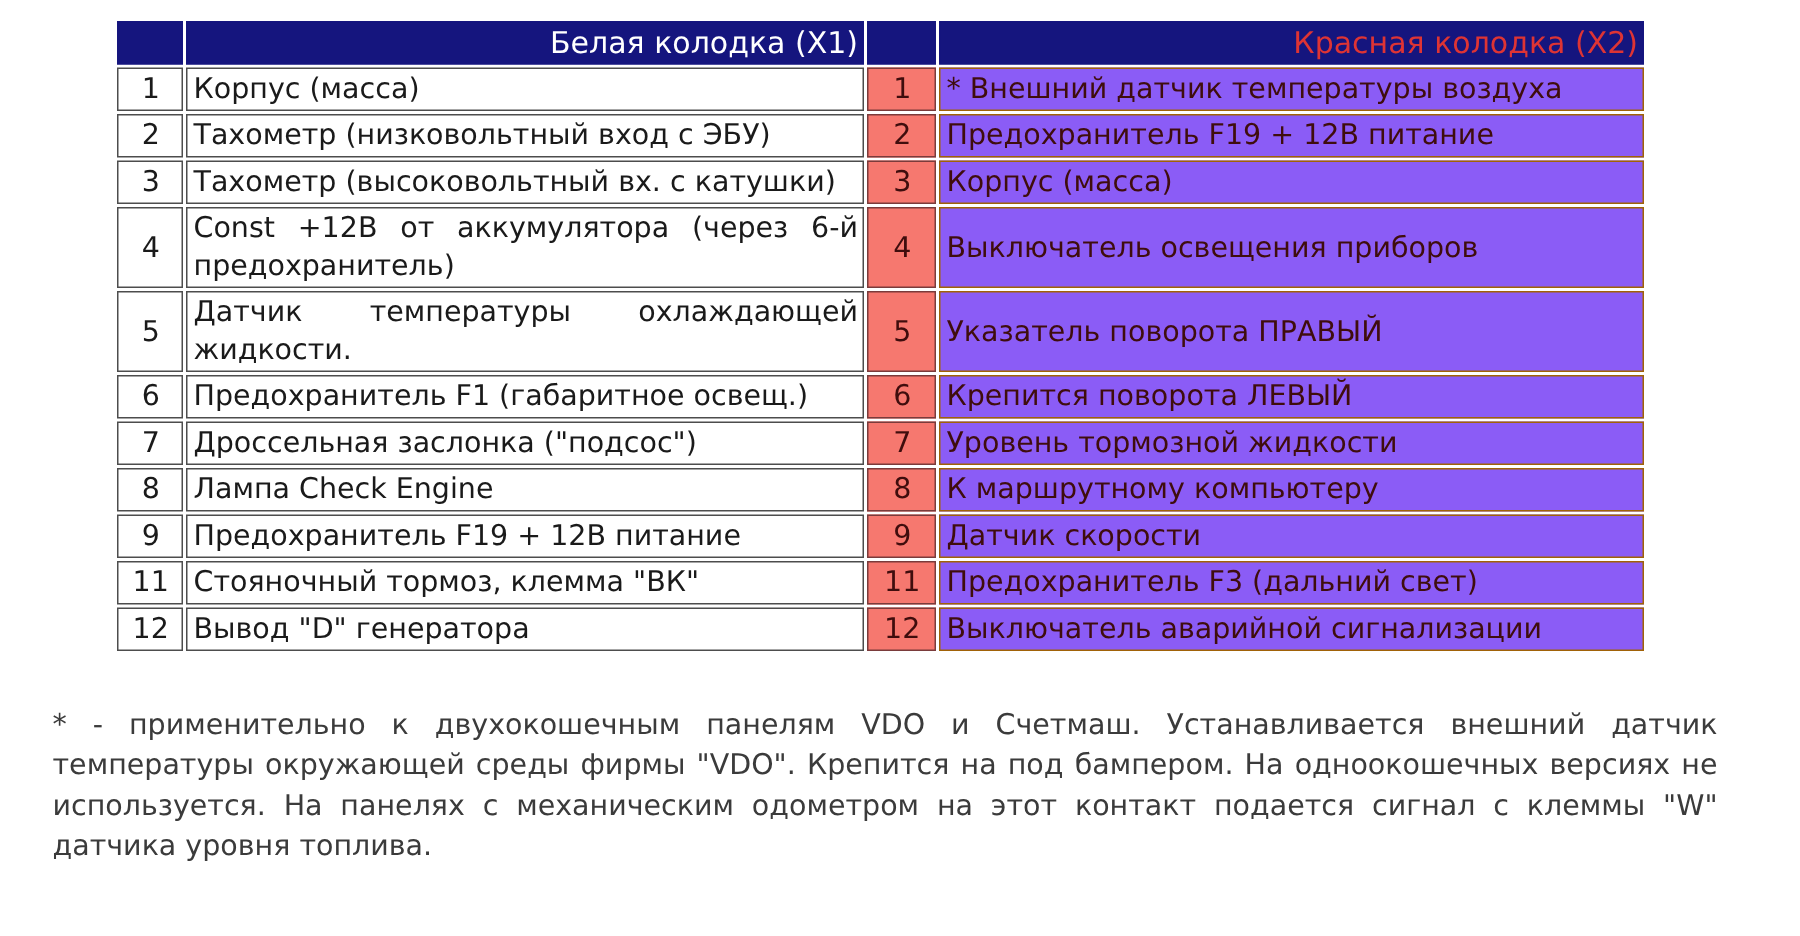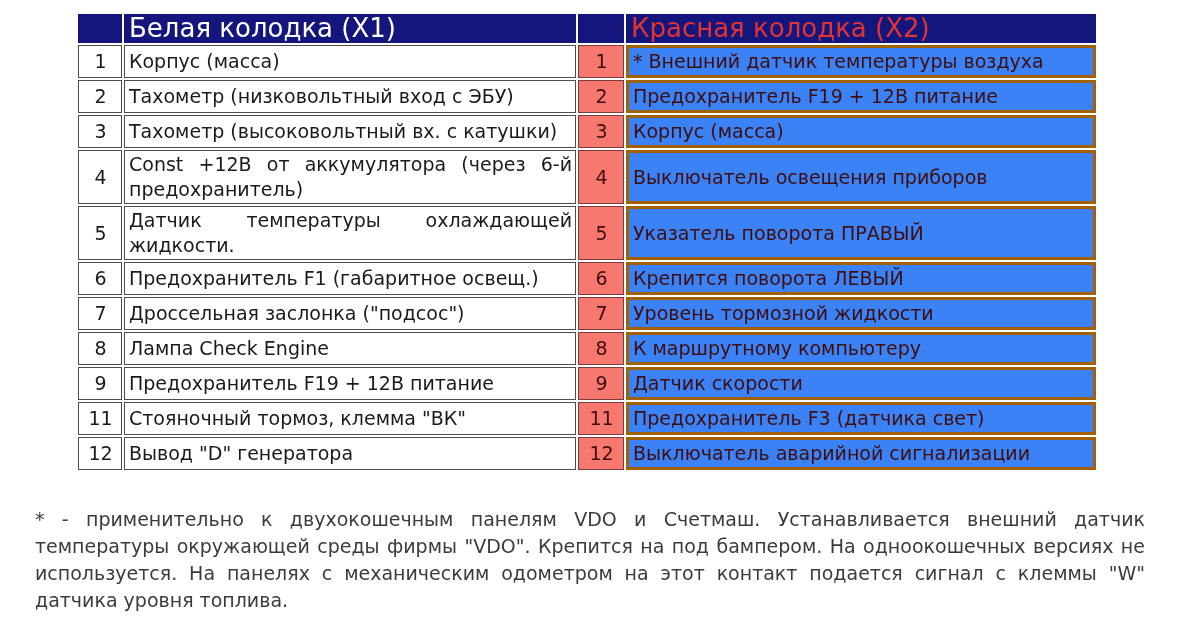--- a/index.html
+++ b/index.html
@@ -29,22 +29,22 @@
     line-height: 25px;
     padding: 1px 3px 1px 4px;
     vertical-align: middle;
     overflow: hidden;
   }
   
   tr.hdr td {
     background: #15157e;
     border: 1px solid #15157e;
     height: 28px;
-    text-align: left;
-    font-size: 26px;
+    text-align: right;
+    font-size: 20px;
   }
   td.htitle-white { color: #ffffff; }
   td.htitle-red   { color: #de3434; }
   
   td.wnum {
     background: #ffffff;
     border: 1px solid #4d4d4d;
     text-align: center;
     color: #1a1a1a;
   }
@@ -55,22 +55,22 @@
     color: #1a1a1a;
   }
   
   td.rnum {
     background: #f6786f;
     border: 1px solid #7a3b3b;
     text-align: center;
     color: #3f0d0d;
   }
   td.rdesc {
-    background: #3b82f6;
-    border: 3px solid #a16207;
+    background: #8b5cf6;
+    border: 1px solid #a16207;
     text-align: justify;
     color: #3f0d0d;
   }
   .footnote {
     margin: 34px 55px 0 35px;
     font-size: 19px;
     line-height: 27px;
     text-align: justify;
     color: #3b3b3b;
   }
@@ -146,21 +146,21 @@
       <tr>
         <td class="wnum">9</td>
         <td class="wdesc">Предохранитель F19 + 12В питание</td>
         <td class="rnum">9</td>
         <td class="rdesc">Датчик скорости</td>
       </tr>
       <tr>
         <td class="wnum">11</td>
         <td class="wdesc">Стояночный тормоз, клемма "ВК"</td>
         <td class="rnum">11</td>
-        <td class="rdesc">Предохранитель F3 (датчика свет)</td>
+        <td class="rdesc">Предохранитель F3 (дальний свет)</td>
       </tr>
       <tr>
         <td class="wnum">12</td>
         <td class="wdesc">Вывод "D" генератора</td>
         <td class="rnum">12</td>
         <td class="rdesc">Выключатель аварийной сигнализации</td>
       </tr>
     </tbody>
   </table>
 

